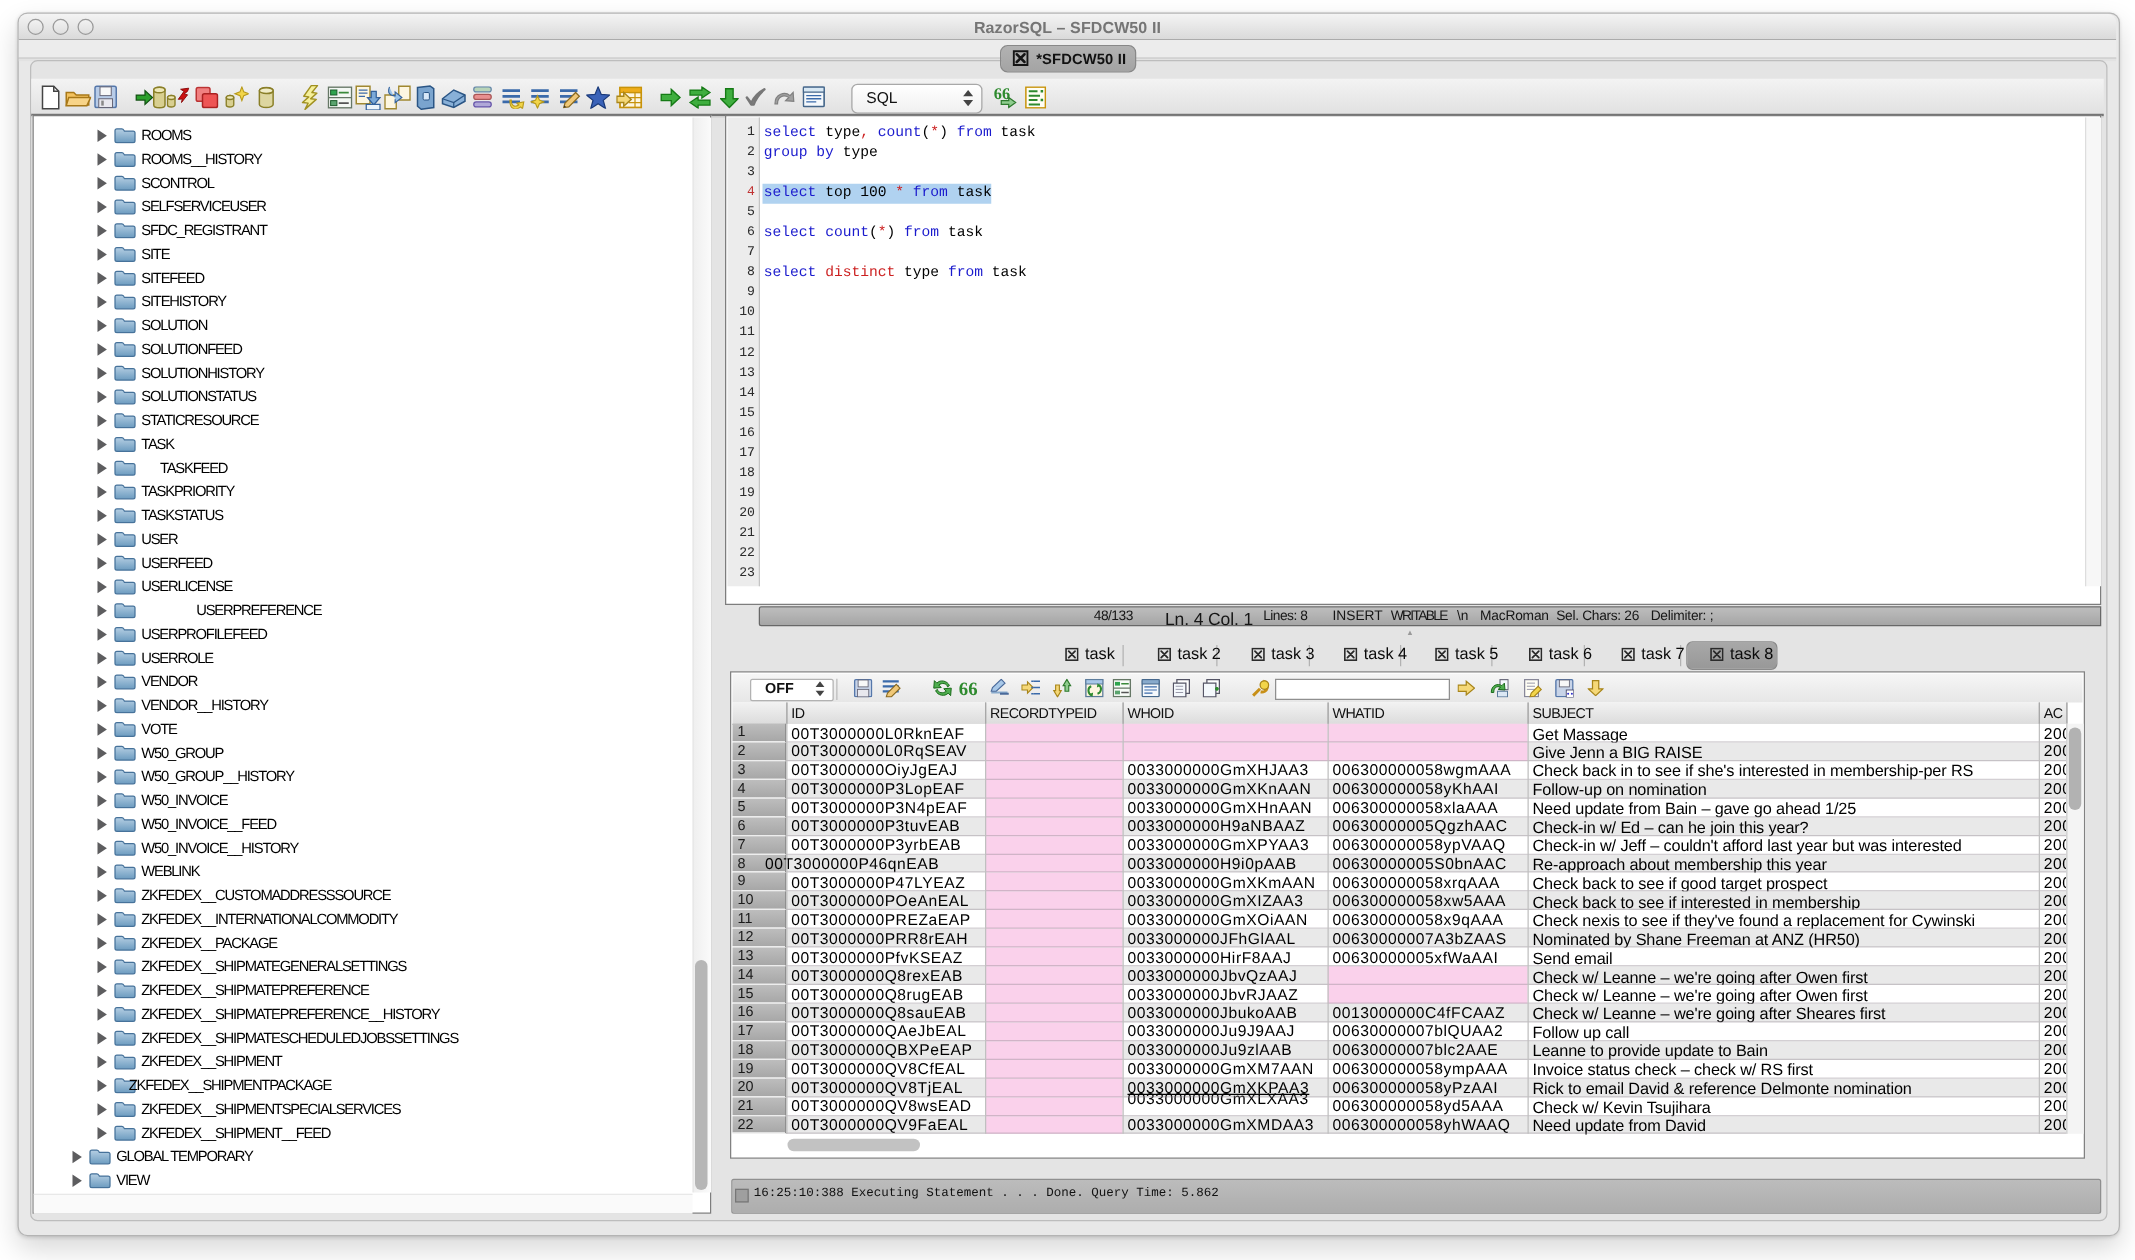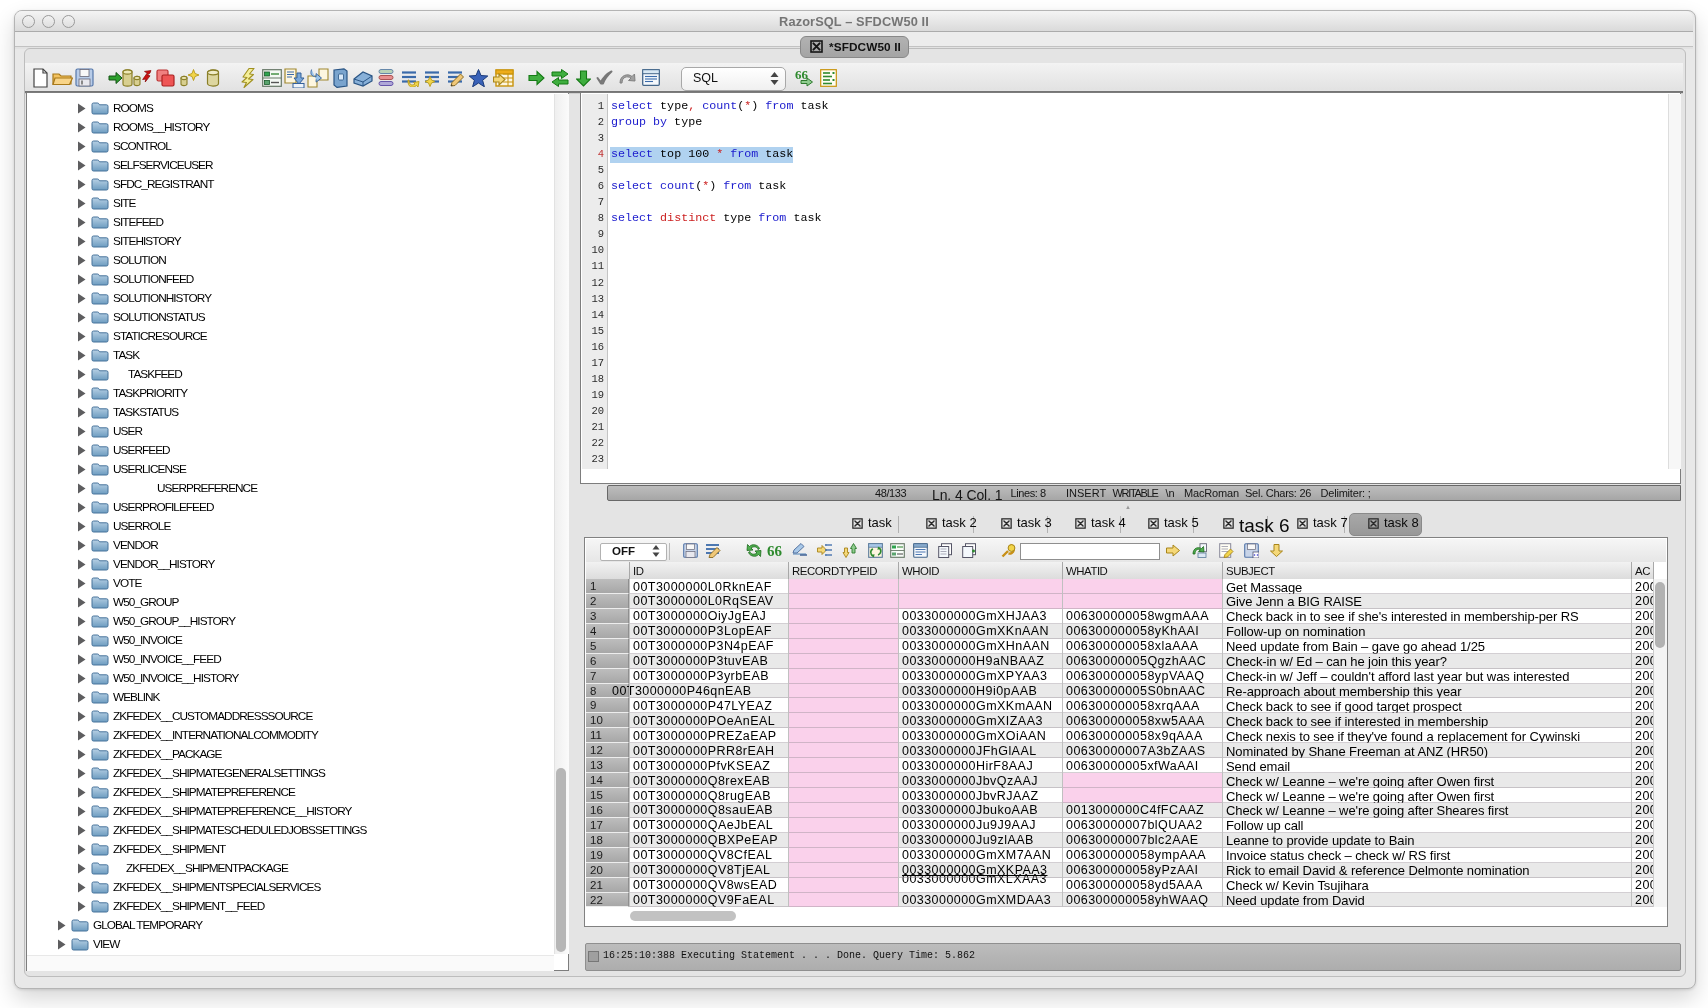--- a/index.html
+++ b/index.html
@@ -712,21 +712,21 @@
   </svg>
 <svg class="a" style="left:91px;top:860.5px;" width="18" height="14" viewBox="0 0 18 14">
     <defs>
       <linearGradient id="fg" x1="0" y1="0" x2="0" y2="1">
         <stop offset="0" stop-color="#b7d0e4"></stop>
         <stop offset="1" stop-color="#6d9cc0"></stop>
       </linearGradient>
     </defs>
     <path d="M1 3.5 Q1 2 2.5 2 L6.5 2 Q7.5 2 8 3 L8.5 3.8 L15.5 3.8 Q17 3.8 17 5.3 L17 11.5 Q17 13 15.5 13 L2.5 13 Q1 13 1 11.5 Z" fill="url(#fg)" stroke="#46729a" stroke-width="1"></path>
   </svg>
-<div class="a treetxt" style="left:126px;top:861.4px;">ZKFEDEX__SHIPMENTPACKAGE</div>
+<div class="a treetxt" style="left:103px;top:861.4px;">ZKFEDEX__SHIPMENTPACKAGE</div>
 <svg class="a" style="left:77px;top:881.5px;" width="9" height="11" viewBox="0 0 9 11">
     <path d="M1 0.5 L8.5 5.5 L1 10.5 Z" fill="#5d5d5f"></path>
   </svg>
 <svg class="a" style="left:91px;top:879.5px;" width="18" height="14" viewBox="0 0 18 14">
     <defs>
       <linearGradient id="fg" x1="0" y1="0" x2="0" y2="1">
         <stop offset="0" stop-color="#b7d0e4"></stop>
         <stop offset="1" stop-color="#6d9cc0"></stop>
       </linearGradient>
     </defs>
@@ -843,21 +843,21 @@
 <div class="a" style="left:1091px;top:515px;font-size:13px;color:#0a0a0a;">task 4</div>
 <svg class="a" style="left:1148px;top:518px;" width="11" height="11" viewBox="0 0 13 13">
     <rect x="1" y="1" width="11" height="11" fill="none" stroke="#2a2a2a" stroke-width="1.5"></rect>
     <path d="M3.5 3.5 L9.5 9.5 M9.5 3.5 L3.5 9.5" stroke="#2a2a2a" stroke-width="1.7" stroke-linecap="round"></path>
   </svg>
 <div class="a" style="left:1164px;top:515px;font-size:13px;color:#0a0a0a;">task 5</div>
 <svg class="a" style="left:1223px;top:518px;" width="11" height="11" viewBox="0 0 13 13">
     <rect x="1" y="1" width="11" height="11" fill="none" stroke="#2a2a2a" stroke-width="1.5"></rect>
     <path d="M3.5 3.5 L9.5 9.5 M9.5 3.5 L3.5 9.5" stroke="#2a2a2a" stroke-width="1.7" stroke-linecap="round"></path>
   </svg>
-<div class="a" style="left:1239px;top:515px;font-size:19px;color:#0a0a0a;">task 6</div>
+<div class="a" style="left:1239px;top:515px;font-size:13px;color:#0a0a0a;">task 6</div>
 <svg class="a" style="left:1297px;top:518px;" width="11" height="11" viewBox="0 0 13 13">
     <rect x="1" y="1" width="11" height="11" fill="none" stroke="#2a2a2a" stroke-width="1.5"></rect>
     <path d="M3.5 3.5 L9.5 9.5 M9.5 3.5 L3.5 9.5" stroke="#2a2a2a" stroke-width="1.7" stroke-linecap="round"></path>
   </svg>
 <div class="a" style="left:1313px;top:515px;font-size:13px;color:#0a0a0a;">task 7</div>
 <svg class="a" style="left:1368px;top:518px;" width="11" height="11" viewBox="0 0 13 13">
     <rect x="1" y="1" width="11" height="11" fill="none" stroke="#2a2a2a" stroke-width="1.5"></rect>
     <path d="M3.5 3.5 L9.5 9.5 M9.5 3.5 L3.5 9.5" stroke="#2a2a2a" stroke-width="1.7" stroke-linecap="round"></path>
   </svg>
 <div class="a" style="left:1384px;top:515px;font-size:13px;color:#0a0a0a;">task 8</div>

